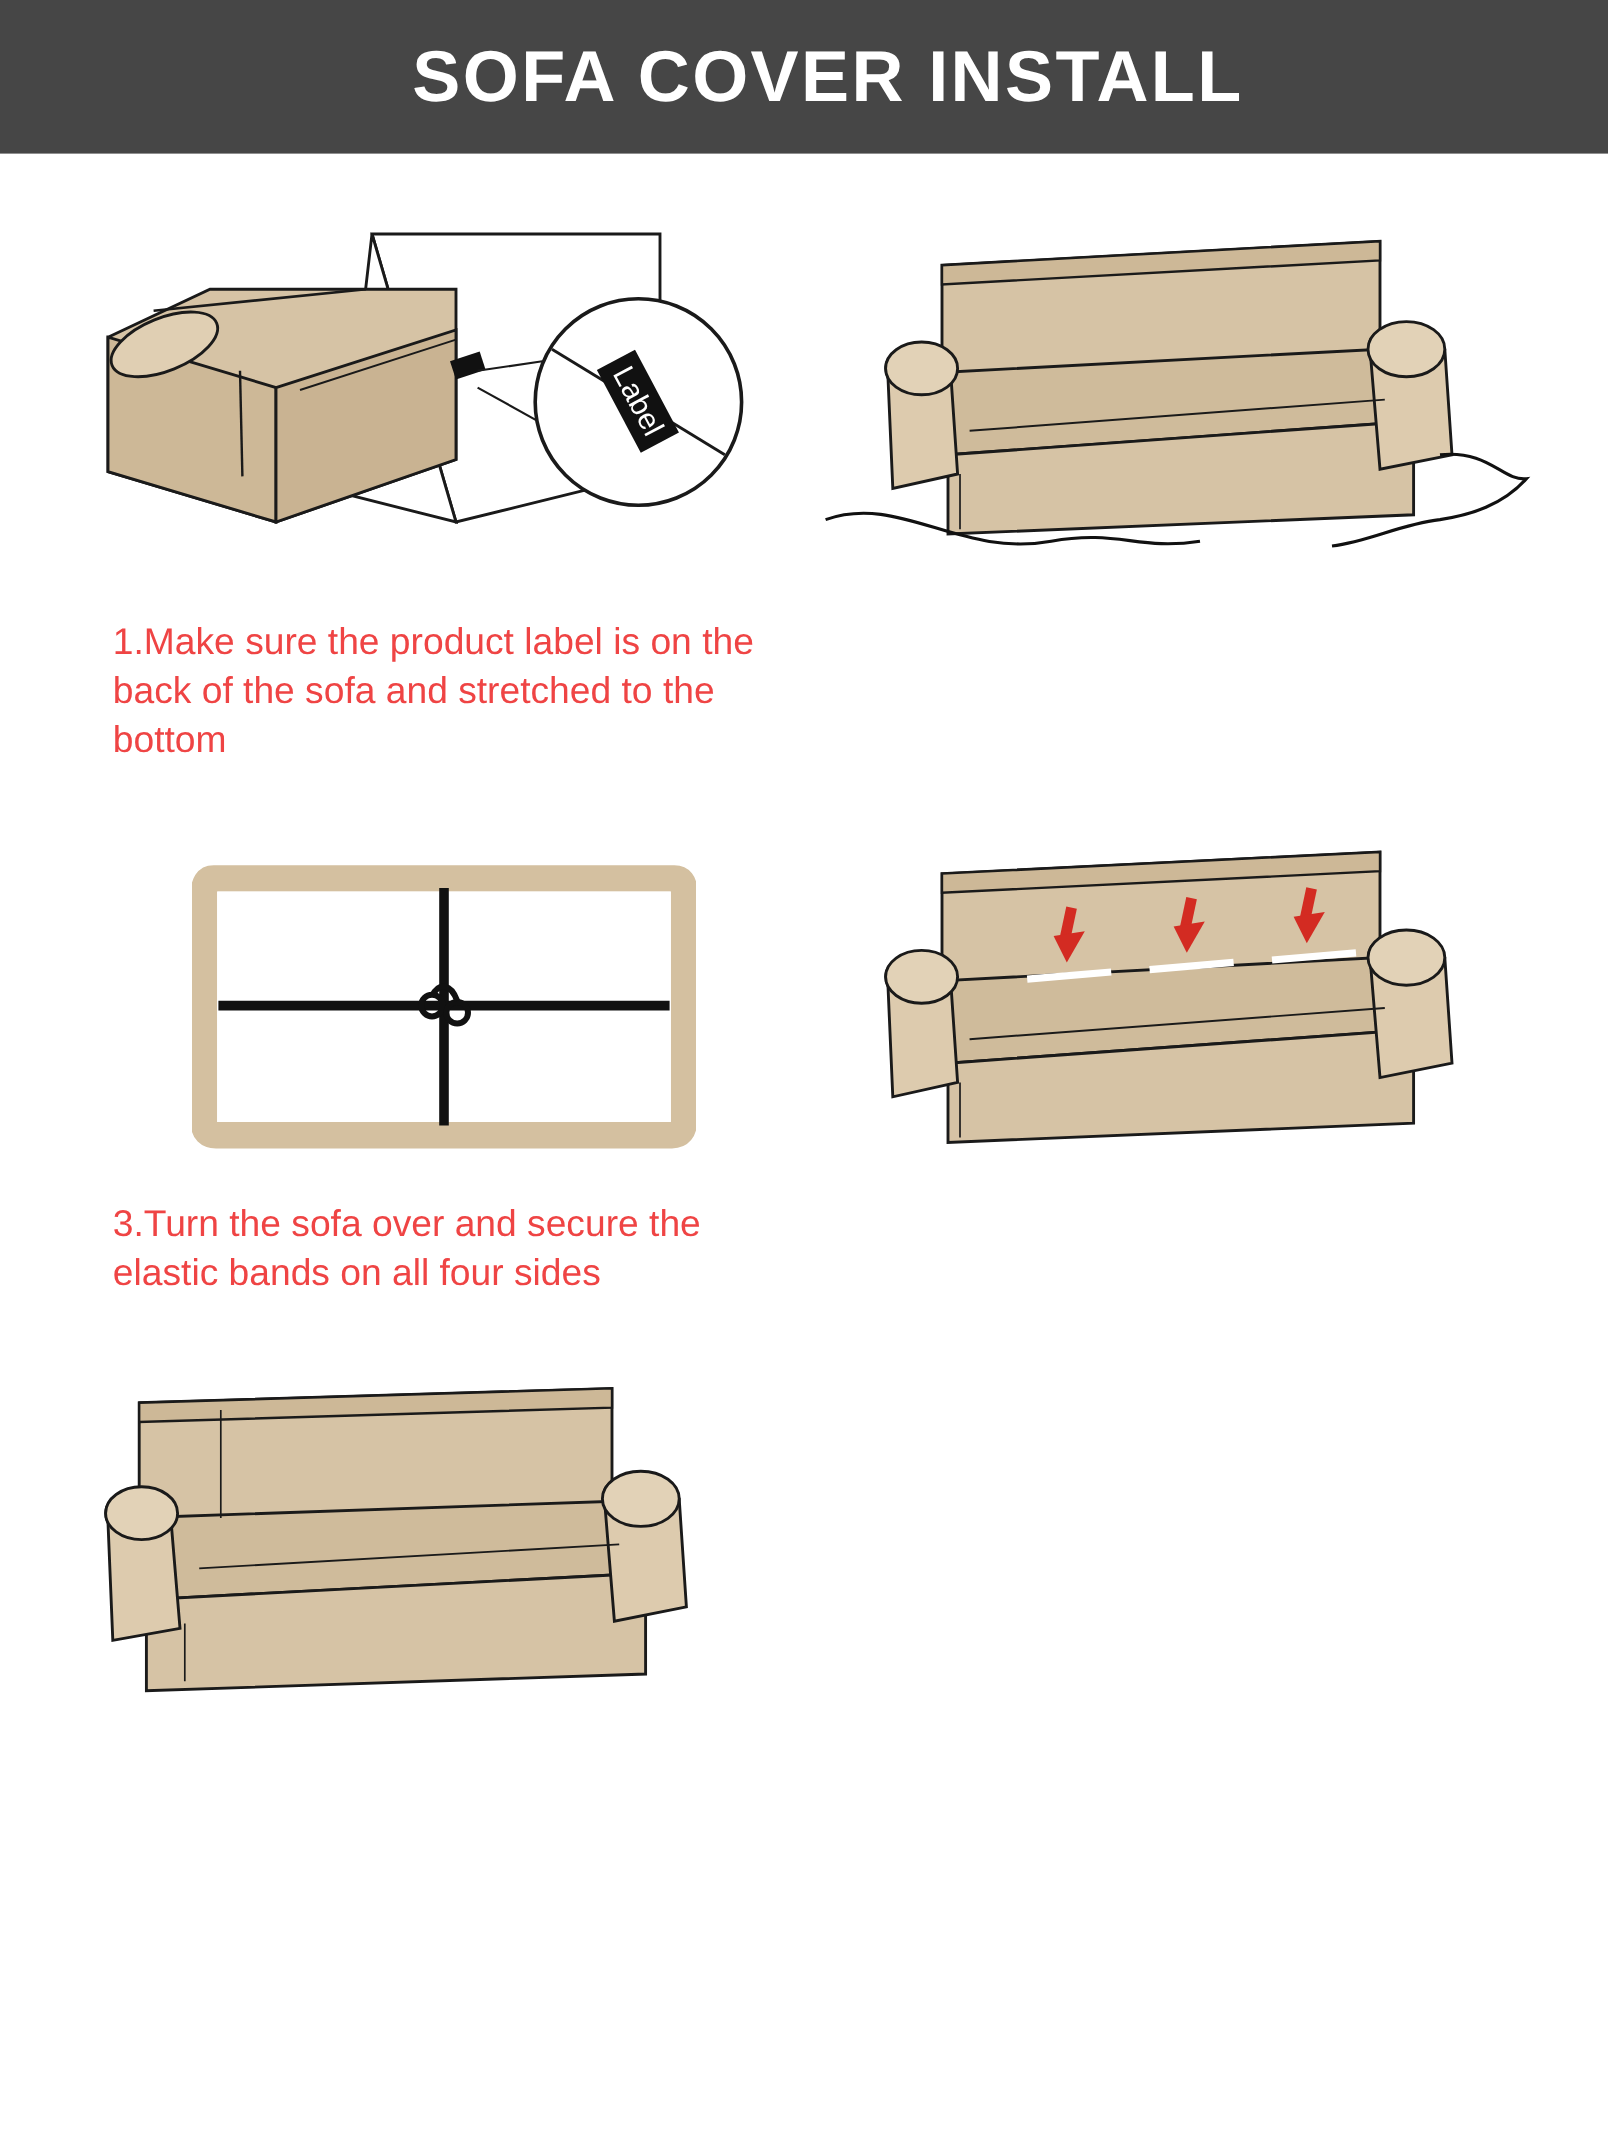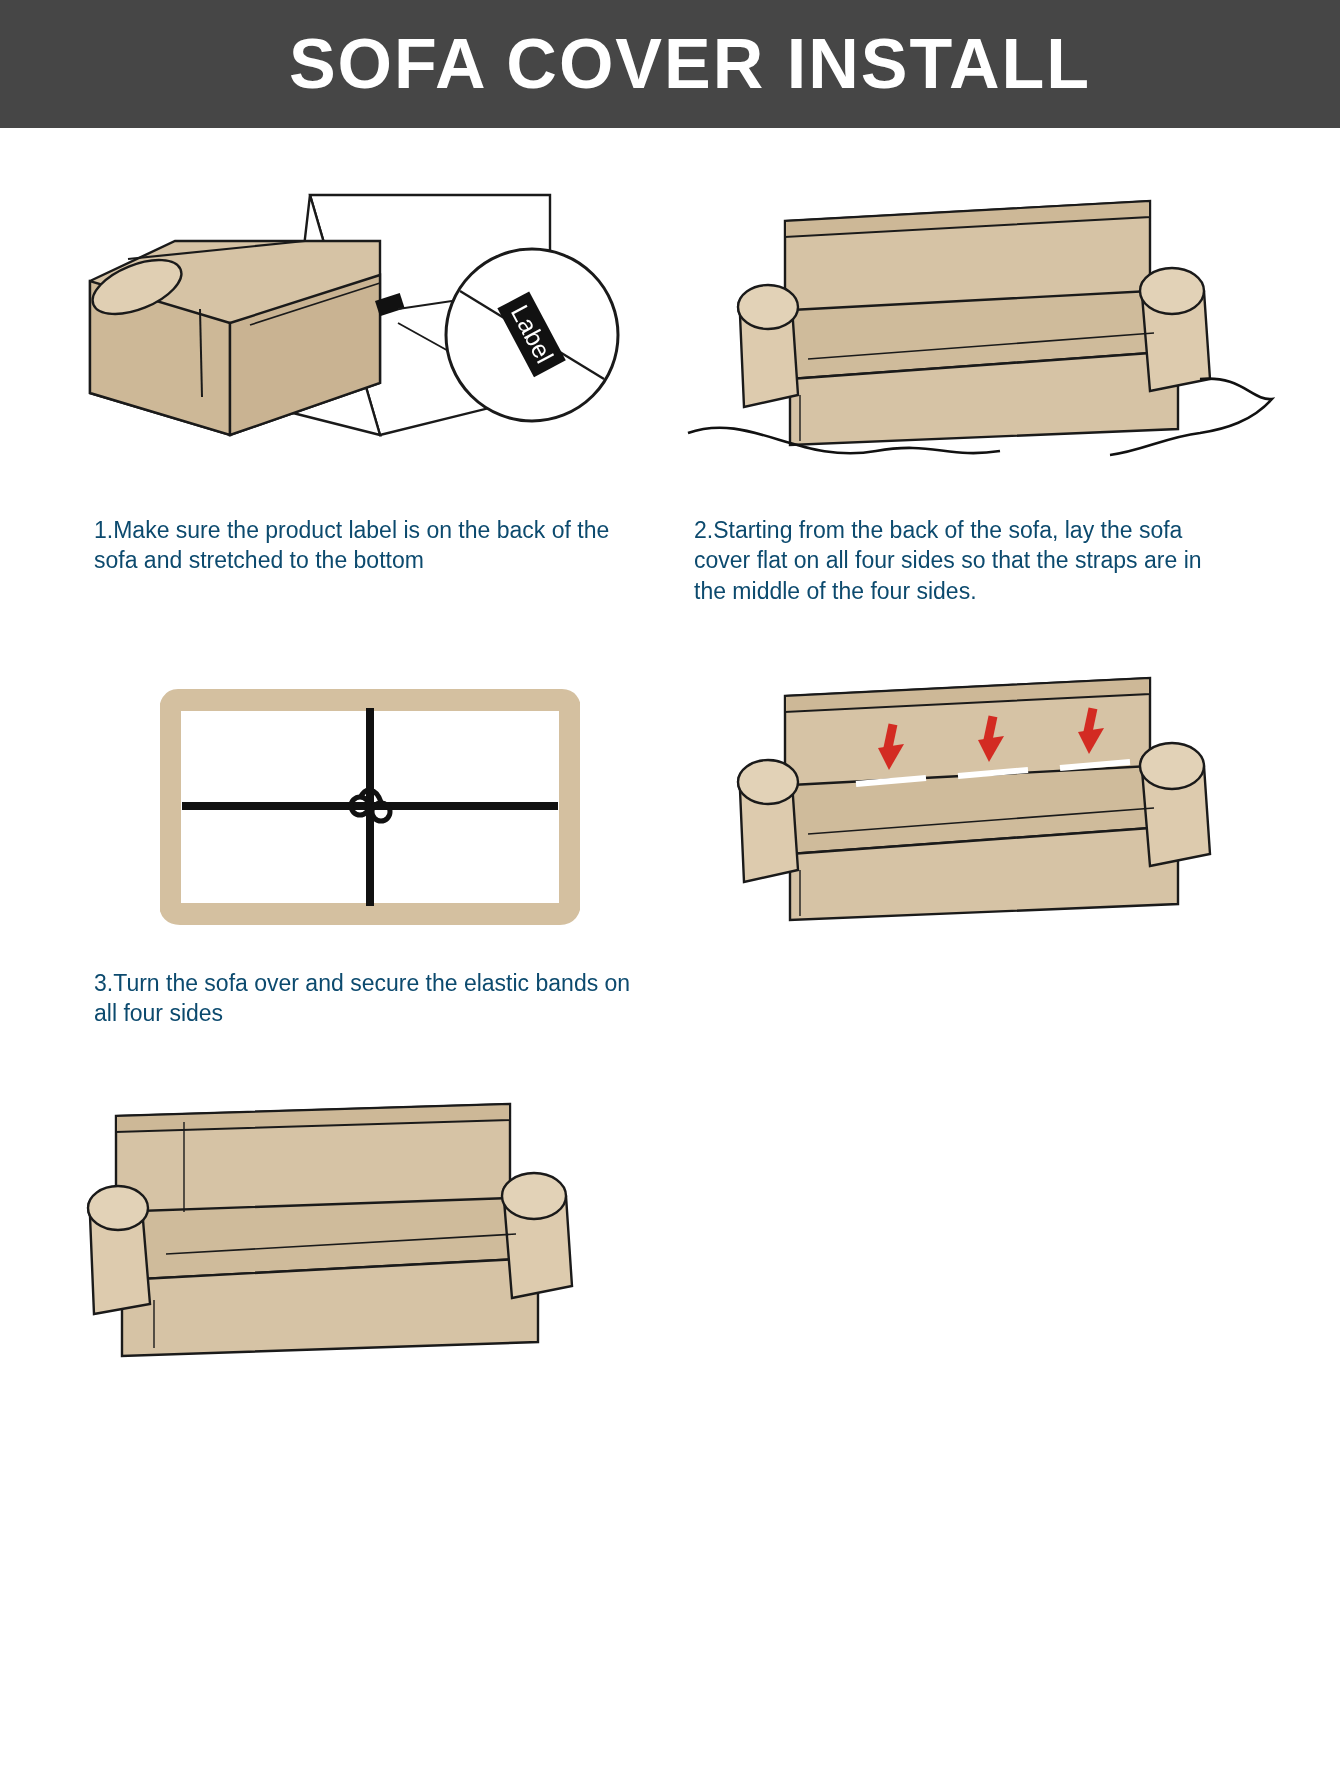--- a/index.html
+++ b/index.html
@@ -20,21 +20,21 @@
     width: 100%;
     height: 128px;
     background: #464646;
     display: flex;
     align-items: center;
     justify-content: center;
     box-sizing: border-box;
   }
   .header-title {
     color: #ffffff;
-    font-size: 70px;
+    font-size: 60px;
     font-weight: bold;
     letter-spacing: 2px;
     line-height: 1;
     white-space: nowrap;
     margin-left: 40px;
   }
 
   
   .steps {
     padding: 0 70px;
@@ -47,23 +47,23 @@
   .cell {
     width: 50%;
     box-sizing: border-box;
     padding: 0 10px;
   }
   .art {
     height: 300px;
     position: relative;
   }
   .caption {
-    font-size: 23px;
+    font-size: 31px;
     line-height: 1.32;
-    color: #0c4a6e;
+    color: #ef4444;
     margin-top: 22px;
     padding-left: 14px;
     padding-right: 28px;
   }
   .row1 .art { height: 310px; margin-top: 55px; }
   .row2 .art { height: 280px; margin-top: 60px; }
   .row3 .art { height: 300px; margin-top: 65px; }
 
   .art svg { display: block; }
 
@@ -130,21 +130,20 @@
           <path d="M462 112 C452 84 512 78 524 108 L530 196 L470 208 Z" fill="#ddcbae" stroke="#1a1a1a" stroke-width="2.4"></path>
           <ellipse cx="492" cy="108" rx="32" ry="23" fill="#e2d2b7" stroke="#1a1a1a" stroke-width="2.4"></ellipse>
 
           <path d="M128 176 L474 150" stroke="#1a1a1a" stroke-width="1.6" fill="none"></path>
           <path d="M120 212 L120 258" stroke="#1a1a1a" stroke-width="1.4" fill="none"></path>
 
           <path d="M8 250 C70 228 120 282 196 268 C252 258 268 276 320 268" stroke="#111111" stroke-width="2.6" fill="none"></path>
           <path d="M520 196 C562 192 572 218 592 216 C572 238 546 246 520 250 C486 254 462 268 430 272" stroke="#111111" stroke-width="2.6" fill="none"></path>
         </svg>
       </div>
-      <div class="caption">2.Starting from the back of the sofa, lay the sofa cover flat on all four sides so that the straps are in the middle of the four sides.</div>
     </div>
 
   </div>
 
   <div class="row row2">
 
     <div class="cell">
       <div class="art art-center">
         <svg width="420" height="260" viewBox="0 0 420 260">
 

